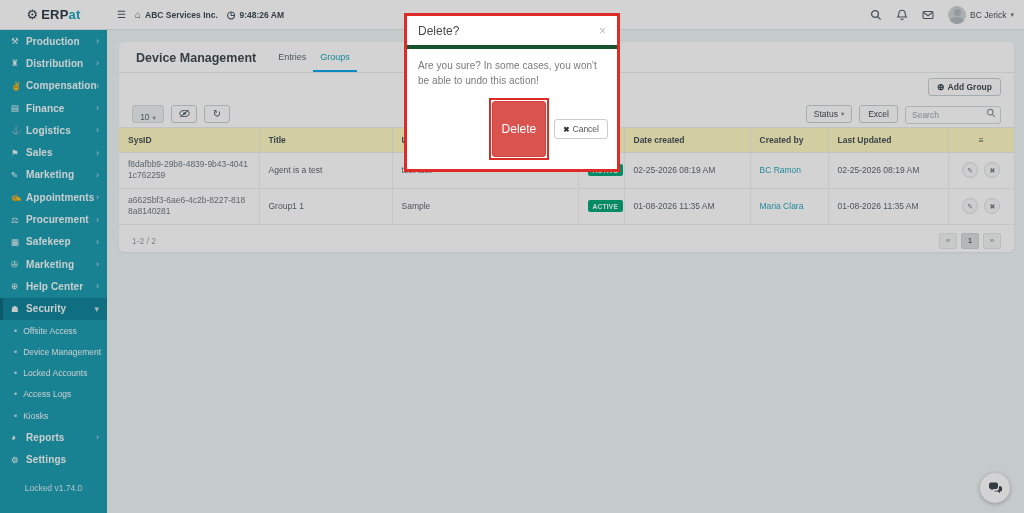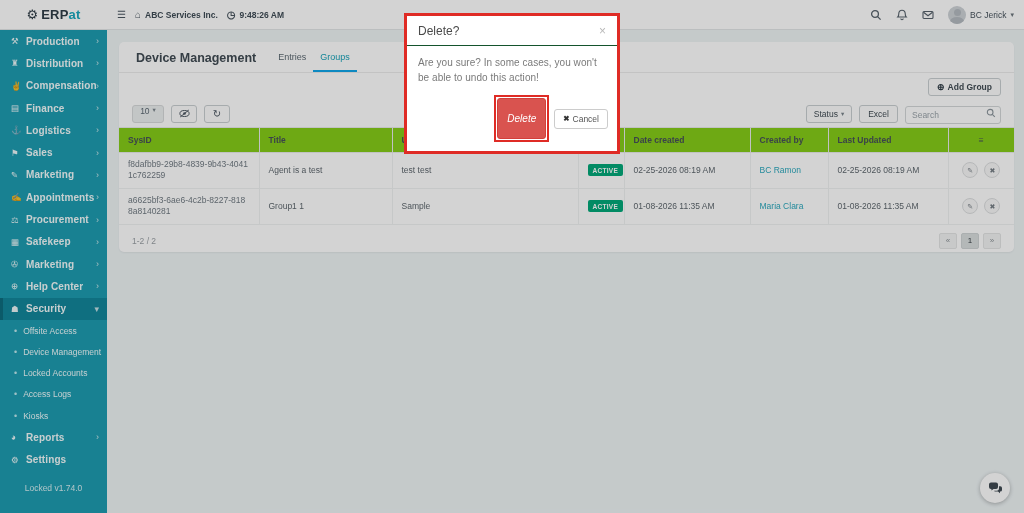--- a/index.html
+++ b/index.html
@@ -50,38 +50,38 @@
   .tabs { display:flex; margin-left:15px; }
   .tab { font-size:9px; color:#5a6770; padding:0 7px 8px 7px; cursor:pointer; }
   .tab.active { color:#17a2b8; border-bottom:2px solid #0ea5e9; }
   .add-row { display:flex; justify-content:flex-end; align-items:center; height:27px; padding:0 13px; }
   .btn { border:1px solid #c9cfd1; background:#fdfdfd; border-radius:3px; font-family:inherit;
          font-size:8.5px; color:#3f4a52; cursor:pointer; display:inline-flex; align-items:center; gap:3px; }
   .btn-add { padding:3px 8px; font-weight:600; }
   .btn-add .plus { font-size:9px; font-weight:bold; color:#2e3b45; }
   .filter-row { display:flex; align-items:center; height:27px; padding:0 13px; gap:7px; }
   .pagesize { width:32px; height:18px; background:#eceff0; border:1px solid #d7dadb; border-radius:3px;
-              display:inline-flex; align-items:flex-start; justify-content:center; gap:3px; font-size:8.5px;
+              display:inline-flex; align-items:flex-end; justify-content:center; gap:3px; font-size:8.5px;
               color:#5a6770; cursor:pointer; }
   .pagesize .crt { font-size:6.5px; color:#7a848b; }
   .tool-btn { width:26px; height:18px; justify-content:center; }
   .tool-btn svg { display:block; }
   .refresh-g { font-size:10px; color:#4a5560; line-height:1; }
   .filter-right { margin-left:auto; display:flex; align-items:center; gap:7px; }
   .btn-status { padding:3px 7px; }
   .btn-status .crt { font-size:6.5px; color:#7a848b; }
   .btn-excel { padding:3px 8px; }
   .search-wrap { position:relative; }
   .search-wrap input { width:96px; height:18px; border:1px solid #d3d7d8; border-radius:3px;
                        padding:0 18px 0 6px; font-family:inherit; font-size:8.5px; color:#444; }
   .search-wrap input::placeholder { color:#9aa3a9; }
   .search-wrap svg { position:absolute; right:5px; top:4px; }
 
   table.grid { width:100%; border-collapse:collapse; table-layout:fixed; }
-  .grid th { background:#84cc16; font-size:8.5px; font-weight:bold; color:#454f58; text-align:left;
+  .grid th { background:#fef9c3; font-size:8.5px; font-weight:bold; color:#454f58; text-align:left;
              padding:7px 9px; border:1px solid #e9ebeb; border-left:none; }
   .grid th:last-child, .grid td:last-child { border-right:none; }
   .grid td { font-size:8.5px; color:#5d666d; padding:6px 9px; border:1px solid #f0f2f2; border-left:none;
              height:32px; vertical-align:middle; }
   .grid td.sysid { color:#707a82; word-break:break-all; line-height:1.35; }
   .th-actions { text-align:center !important; }
   .badge { display:inline-block; background:#00a878; color:#ffffff; font-size:6.5px; font-weight:bold;
            letter-spacing:.3px; padding:2.5px 5px; border-radius:2px; }
   .lnk { color:#2aa7bc; text-decoration:none; cursor:pointer; }
   td.act { text-align:center; }
@@ -95,28 +95,28 @@
   .pg.cur { background:#d9dedf; color:#333a40; border-color:#cfd4d5; }
 
   .chat-fab { position:absolute; right:14px; bottom:10px; width:30px; height:30px; border-radius:50%;
               background:#ffffff; box-shadow:0 1px 4px rgba(0,0,0,.28); display:flex; align-items:center;
               justify-content:center; cursor:pointer; z-index:20; }
 
   
   .overlay { position:absolute; inset:0; background:rgba(10,12,12,.18); z-index:40; }
   .modal { position:absolute; left:404px; top:13px; width:216px; background:#ffffff;
            border:3px solid #df2b25; z-index:60; }
-  .m-head { display:flex; align-items:center; padding:8px 11px 7px 11px; border-bottom:1px solid #14532d; }
+  .m-head { display:flex; align-items:center; padding:8px 11px 7px 11px; border-bottom:4px solid #14532d; }
   .m-title { font-size:12px; color:#4a4a4a; }
   .m-close { margin-left:auto; font-size:12px; color:#b9b9b9; cursor:pointer; line-height:1; }
   .m-body { padding:9px 11px 10px 11px; font-size:10px; color:#7a7a7a; line-height:1.5; letter-spacing:.05px; }
   .m-foot { display:flex; justify-content:flex-end; align-items:center; padding:0 9px 9px 9px; gap:5px; }
   .btn-anno { display:inline-block; border:2px solid #df2b25; padding:1px; }
-  .btn-danger { background:#d9534f; border:1px solid #d43f3a; color:#fff; font-size:10px; padding:14px 9px;
-                border-radius:3px; cursor:pointer; font-family:inherit;font-style:italic; }
+  .btn-danger { background:#d9534f; border:1px solid #d43f3a; color:#fff; font-size:12px; padding:20px 9px;
+                border-radius:3px; cursor:pointer; font-family:inherit; }
   .btn-cancel { background:#fff; border:1px solid #cccccc; color:#555; font-size:8.5px; padding:4px 8px;
                 border-radius:3px; cursor:pointer; display:inline-flex; align-items:center; gap:3px;
                 font-family:inherit; }
   .btn-cancel .cx { font-size:7.5px; color:#333; font-weight:bold; }
 </style>
 </head>
 <body>
 
 <div id="app">
 

